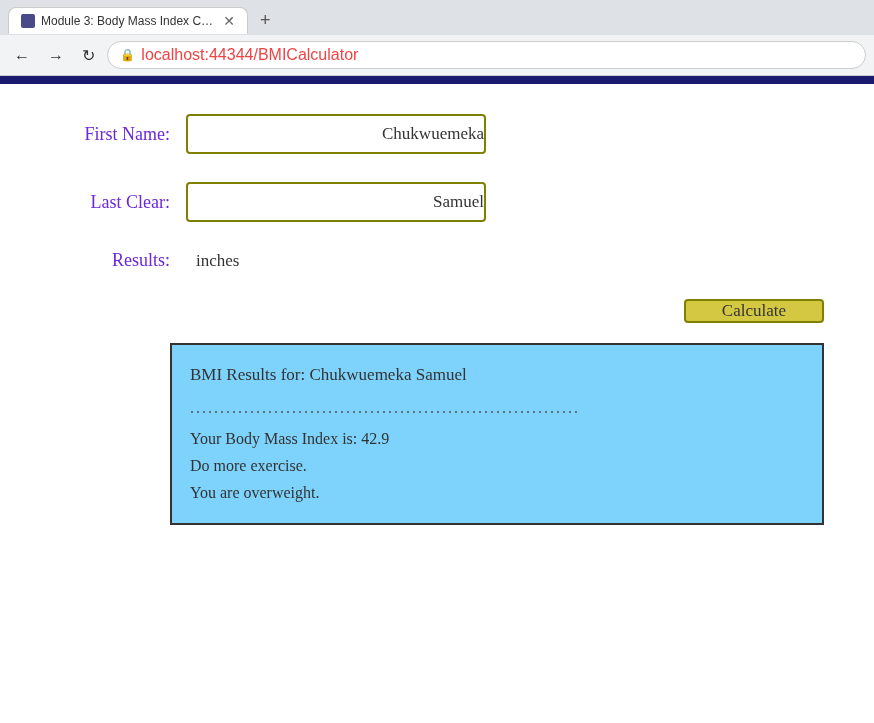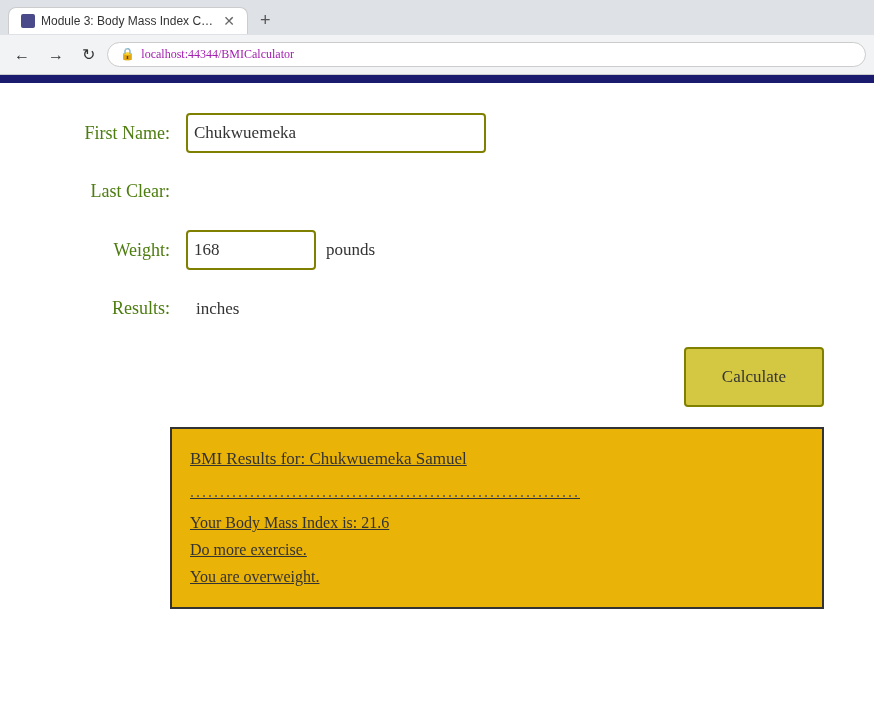--- a/index.html
+++ b/index.html
@@ -104,23 +104,23 @@
       padding: 4px 12px;
       gap: 6px;
     }
 
     .lock-icon {
       color: #333;
       font-size: 12px;
     }
 
     .url-text {
-      font-size: 12px;
-      font-family: Liberation Serif, serif;
-      color: #a21caf;
+      font-size: 16px;
+      font-family: Liberation Sans, sans-serif;
+      color: #ef4444;
     }
 
     
     .accent-bar {
       height: 8px;
       background: #1a1a6e;
     }
 
     
     .main-content {
@@ -128,35 +128,35 @@
     }
 
     .form-group {
       display: flex;
       align-items: center;
       margin-bottom: 28px;
     }
 
     .form-label {
       font-size: 18px;
-      color: #4d7c0f;
+      color: #6d28d9;
       min-width: 120px;
       text-align: right;
       margin-right: 16px;
       font-family: Georgia, serif;
     }
 
     .form-input {
       border: 2px solid #808000;
       border-radius: 4px;
-      padding: 8px 6px;
-      font-size: 17px;
-      font-family: Georgia, serif;
-      color: #333;
-      text-align: left;
+      padding: 8px 0;
+      font-size: 17px;
+      font-family: Georgia, serif;
+      color: #333;
+      text-align: right;
       outline: none;
     }
 
     .form-input.wide {
       width: 300px;
     }
 
     .form-input.narrow {
       width: 130px;
     }
@@ -170,41 +170,40 @@
 
     .button-row {
       display: flex;
       justify-content: flex-end;
       gap: 12px;
       margin-bottom: 20px;
       padding-right: 0;
     }
 
     .btn {
-      padding: 18px 36px;
+      padding: 0 36px;
       font-size: 17px;
       font-family: Georgia, serif;
       border: 2px solid #808000;
       border-radius: 4px;
       background: #d4c843;
       color: #333;
       cursor: pointer;
       min-width: 140px;
     }
 
     .result-box {
       border: 2px solid #333;
       padding: 16px 18px;
       margin-left: 120px;
-      background: #eab308;
+      background: #7dd3fc;
       font-family: Georgia, serif;
       font-size: 16px;
       line-height: 1.7;
       color: #333;
-      text-decoration: underline;
     }
 
     .result-title {
       font-size: 17px;
       margin-bottom: 4px;
     }
 
     .result-dots {
       color: #555;
       letter-spacing: 2px;
@@ -243,38 +242,34 @@
 
 <div class="main-content">
 
   <div class="form-group">
     <label class="form-label">First Name:</label>
     <input class="form-input wide" type="text" value="Chukwuemeka" style="">
   </div>
 
   <div class="form-group">
     <label class="form-label">Last Clear:</label>
-  </div>
-
-  <div class="form-group">
-    <label class="form-label">Weight:</label>
-    <input class="form-input narrow" type="text" value="168" style="">
-    <span class="unit-label">pounds</span>
-  </div>
+    <input class="form-input wide" type="text" value="Samuel" style="">
+  </div>
+
 
   <div class="form-group">
     <label class="form-label">Results:</label>
     <span class="unit-label">inches</span>
   </div>
 
   <div class="button-row">
     <button class="btn">Calculate</button>
   </div>
 
   <div class="result-box">
     <div class="result-title">BMI Results for: Chukwuemeka Samuel</div>
     <div class="result-dots">.................................................................</div>
-    <div class="result-line">Your Body Mass Index is: 21.6</div>
+    <div class="result-line">Your Body Mass Index is: 42.9</div>
     <div class="result-line">Do more exercise.</div>
     <div class="result-line">You are overweight.</div>
   </div>
 
 </div>
 
 </body></html>

